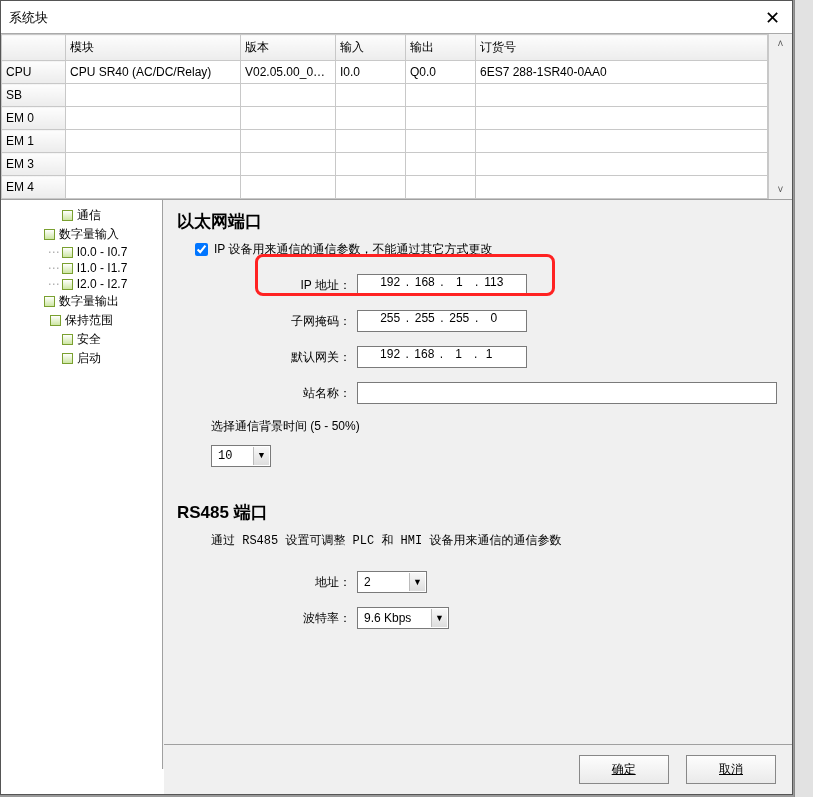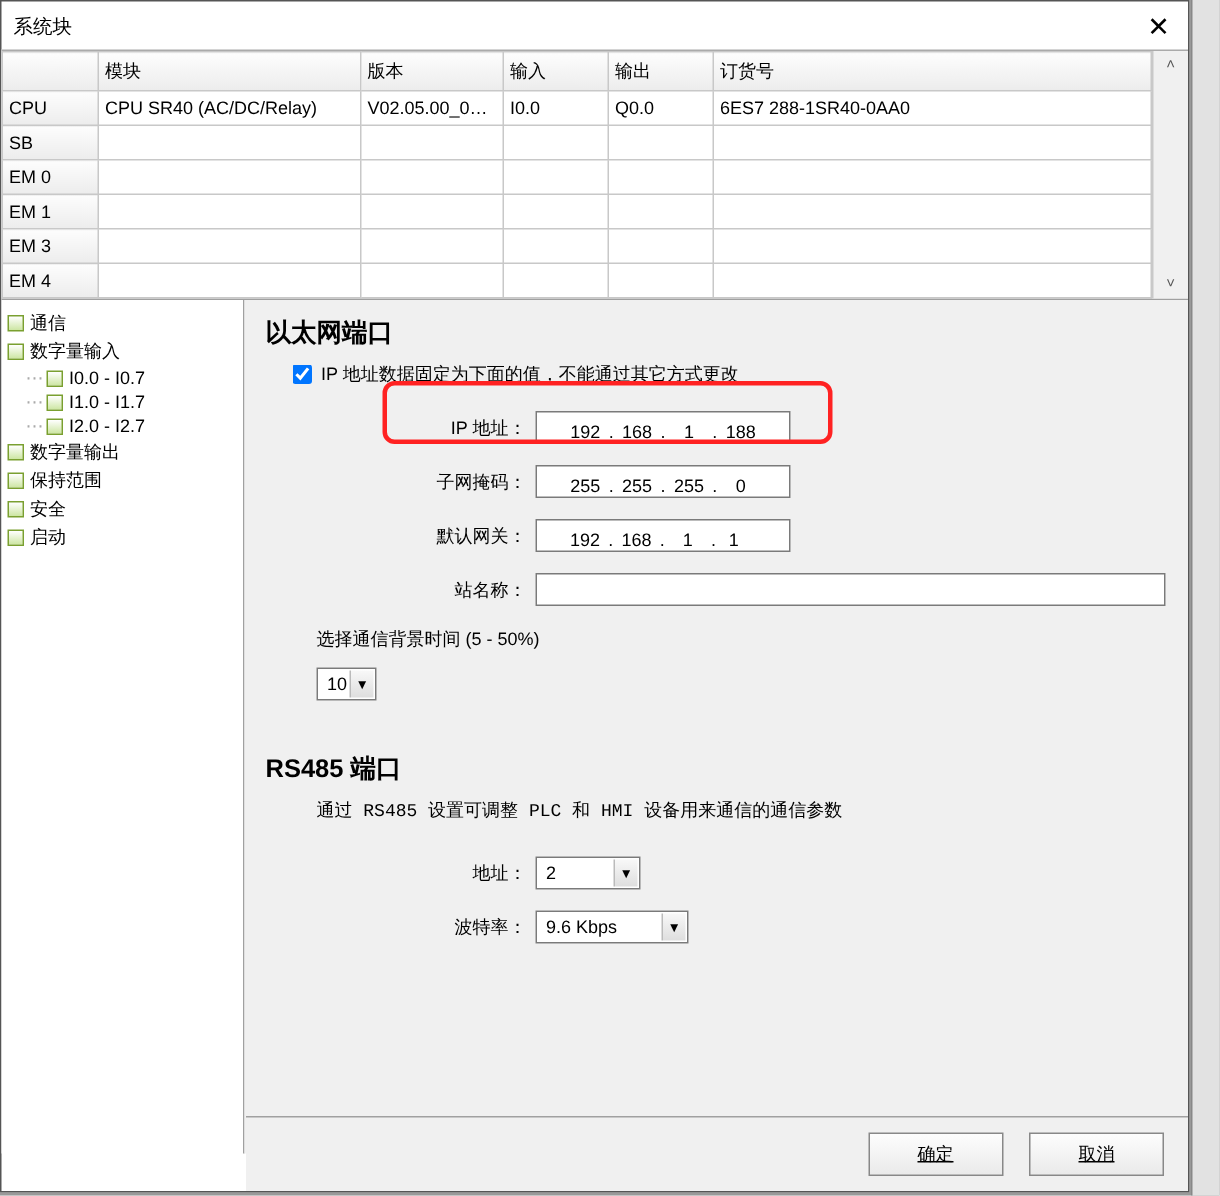--- a/index.html
+++ b/index.html
@@ -16,33 +16,33 @@
     .grid-table .rowhdr { background: linear-gradient(#fdfdfd, #ececec); width: 64px; }
     .col-module { width: 175px; }
     .col-ver { width: 95px; }
     .col-in { width: 70px; }
     .col-out { width: 70px; }
     .grid-scroll { width: 24px; background: #f0f0f0; display: flex; flex-direction: column; justify-content: space-between; align-items: center; padding: 4px 0; border-left: 1px solid #c8c8c8; }
     .scroll-arrow { font-size: 10px; color: #555; }
     
     .lower { display: flex; height: 569px; }
     .tree-pane { width: 162px; border-right: 1px solid #a0a0a0; background: #fff; padding: 6px 4px; }
-    .tree-item { display: flex; align-items: center; padding: 1px 0; }
+    .tree-item { display: flex; align-items: center; padding: 1px 0; justify-content: center; }
     .tree-icon { width: 11px; height: 11px; border: 1px solid #7aa030; background: linear-gradient(#fff, #cde6a3); margin-right: 4px; flex-shrink: 0; }
     .tree-lv2 { padding-left: 12px; }
     .tree-lv2 .tree-dots { color: #aaa; margin-right: 2px; }
     
     .form-pane { flex: 1; background: #f0f0f0; padding: 8px 14px; overflow: hidden; position: relative; }
     .section-title { font-weight: bold; font-size: 17px; margin: 2px 0 8px 0; }
     .check-row { display: flex; align-items: center; margin-left: 18px; margin-bottom: 16px; }
     .check-row input[type=checkbox] { margin-right: 6px; }
     
     .field-row { display: flex; align-items: center; margin-bottom: 14px; }
     .field-label { width: 180px; text-align: right; padding-right: 6px; }
-    .ip-input { background: #fff; border: 1px solid #7a7a7a; display: inline-flex; align-items: flex-end; height: 22px; padding: 0 19px; width: 170px; }
+    .ip-input { background: #fff; border: 1px solid #7a7a7a; display: inline-flex; align-items: flex-start; height: 22px; padding: 0 19px; width: 170px; }
     .ip-input span { display: inline-block; text-align: center; }
     .ip-oct { width: 32px; }
     .ip-dot { width: 10px; }
     .text-input { background: #fff; border: 1px solid #7a7a7a; height: 22px; width: 420px; padding: 0 4px; }
     
     .highlight-box { border: 3px solid #f22; border-radius: 8px; position: absolute; pointer-events: none; }
     
     .select-box { background: #fff; border: 1px solid #7a7a7a; height: 22px; display: inline-flex; align-items: center; padding-left: 6px; position: relative; }
     .select-arrow { position: absolute; right: 1px; top: 1px; bottom: 1px; width: 16px; background: linear-gradient(#f8f8f8,#dedede); border-left: 1px solid #bbb; display: flex; align-items: center; justify-content: center; font-size: 9px; }
     
@@ -169,35 +169,35 @@
       <div class="tree-item">
           <span class="tree-icon"></span>
           <span>启动</span>
         </div>
     </div>
 
     <div class="form-pane">
       <div class="section-title">以太网端口</div>
       <div class="check-row">
         <input type="checkbox" checked="" style="">
-        <span>IP 地址数据固定为下面的值，不能通过其它方式更改</span>
+        <span>IP 设备用来通信的通信参数，不能通过其它方式更改</span>
       </div>
 
       <div class="highlight-box" style="left:92px; top:54px; width:300px; height:42px;"></div>
 
       <div class="field-row">
         <span class="field-label">IP 地址：</span>
         <span class="ip-input">
           <span class="ip-oct">192</span>
             <span class="ip-dot">.</span>
           <span class="ip-oct">168</span>
             <span class="ip-dot">.</span>
           <span class="ip-oct">1</span>
             <span class="ip-dot">.</span>
-          <span class="ip-oct">188</span>
+          <span class="ip-oct">113</span>
         </span>
       </div>
       <div class="field-row">
         <span class="field-label">子网掩码：</span>
         <span class="ip-input">
           <span class="ip-oct">255</span>
             <span class="ip-dot">.</span>
           <span class="ip-oct">255</span>
             <span class="ip-dot">.</span>
           <span class="ip-oct">255</span>
@@ -217,38 +217,38 @@
           <span class="ip-oct" style="text-align:left;padding-left:6px;">1</span>
         </span>
       </div>
       <div class="field-row">
         <span class="field-label">站名称：</span>
         <span class="text-input"></span>
       </div>
 
       <div style="margin-left:34px; margin-bottom:10px;">选择通信背景时间 (5 - 50%)</div>
       <div style="margin-left:34px;">
-        <span class="select-box" style="width:40px;">
+        <span class="select-box" style="width:60px;font-family:Liberation Mono, monospace;">
           <span>10</span>
           <span class="select-arrow">▼</span>
         </span>
       </div>
 
       <div class="section-title" style="margin-top:34px;">RS485 端口</div>
       <div style="margin-left:34px; margin-bottom:22px;font-family:Liberation Mono, monospace;">通过 RS485 设置可调整 PLC 和 HMI 设备用来通信的通信参数</div>
       <div class="field-row">
         <span class="field-label">地址：</span>
         <span class="select-box" style="width:70px;">
           <span>2</span>
           <span class="select-arrow">▼</span>
         </span>
       </div>
       <div class="field-row">
         <span class="field-label">波特率：</span>
-        <span class="select-box" style="width:102px;">
+        <span class="select-box" style="width:92px;">
           <span>9.6 Kbps</span>
           <span class="select-arrow">▼</span>
         </span>
       </div>
     </div>
   </div>
 
   <div class="bottom-bar">
     <span class="btn">确定</span>
     <span class="btn">取消</span>

